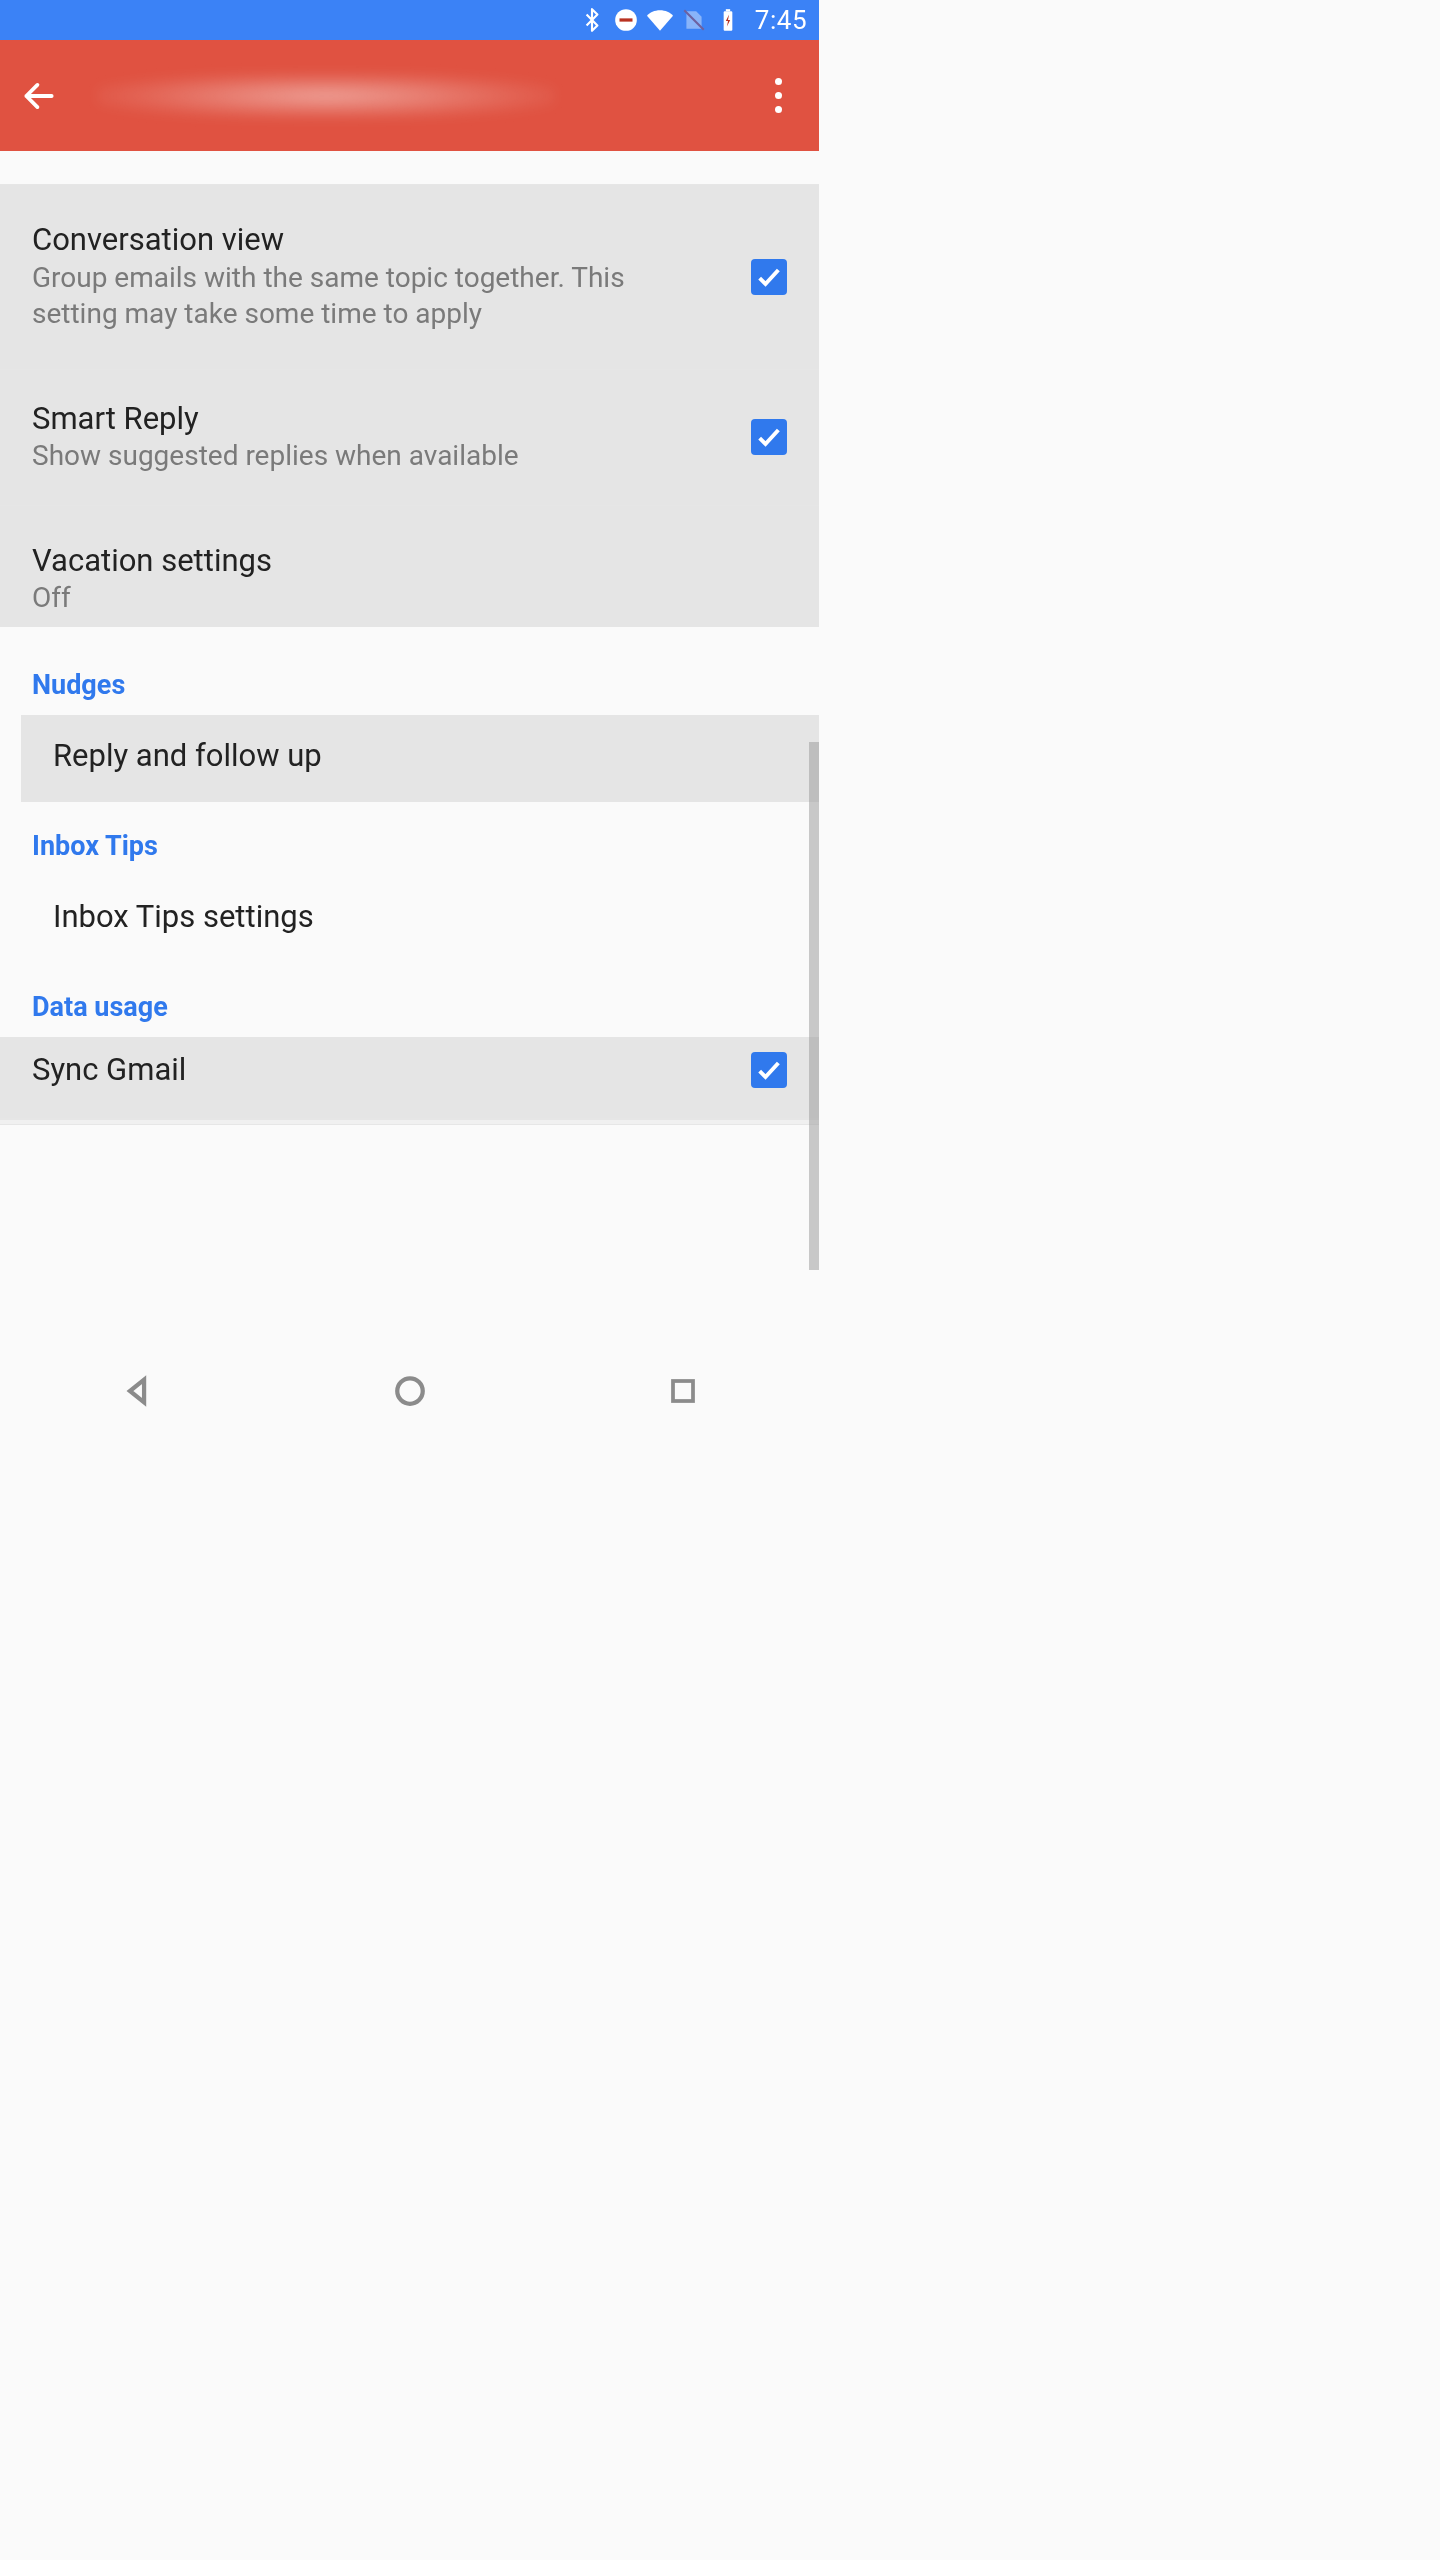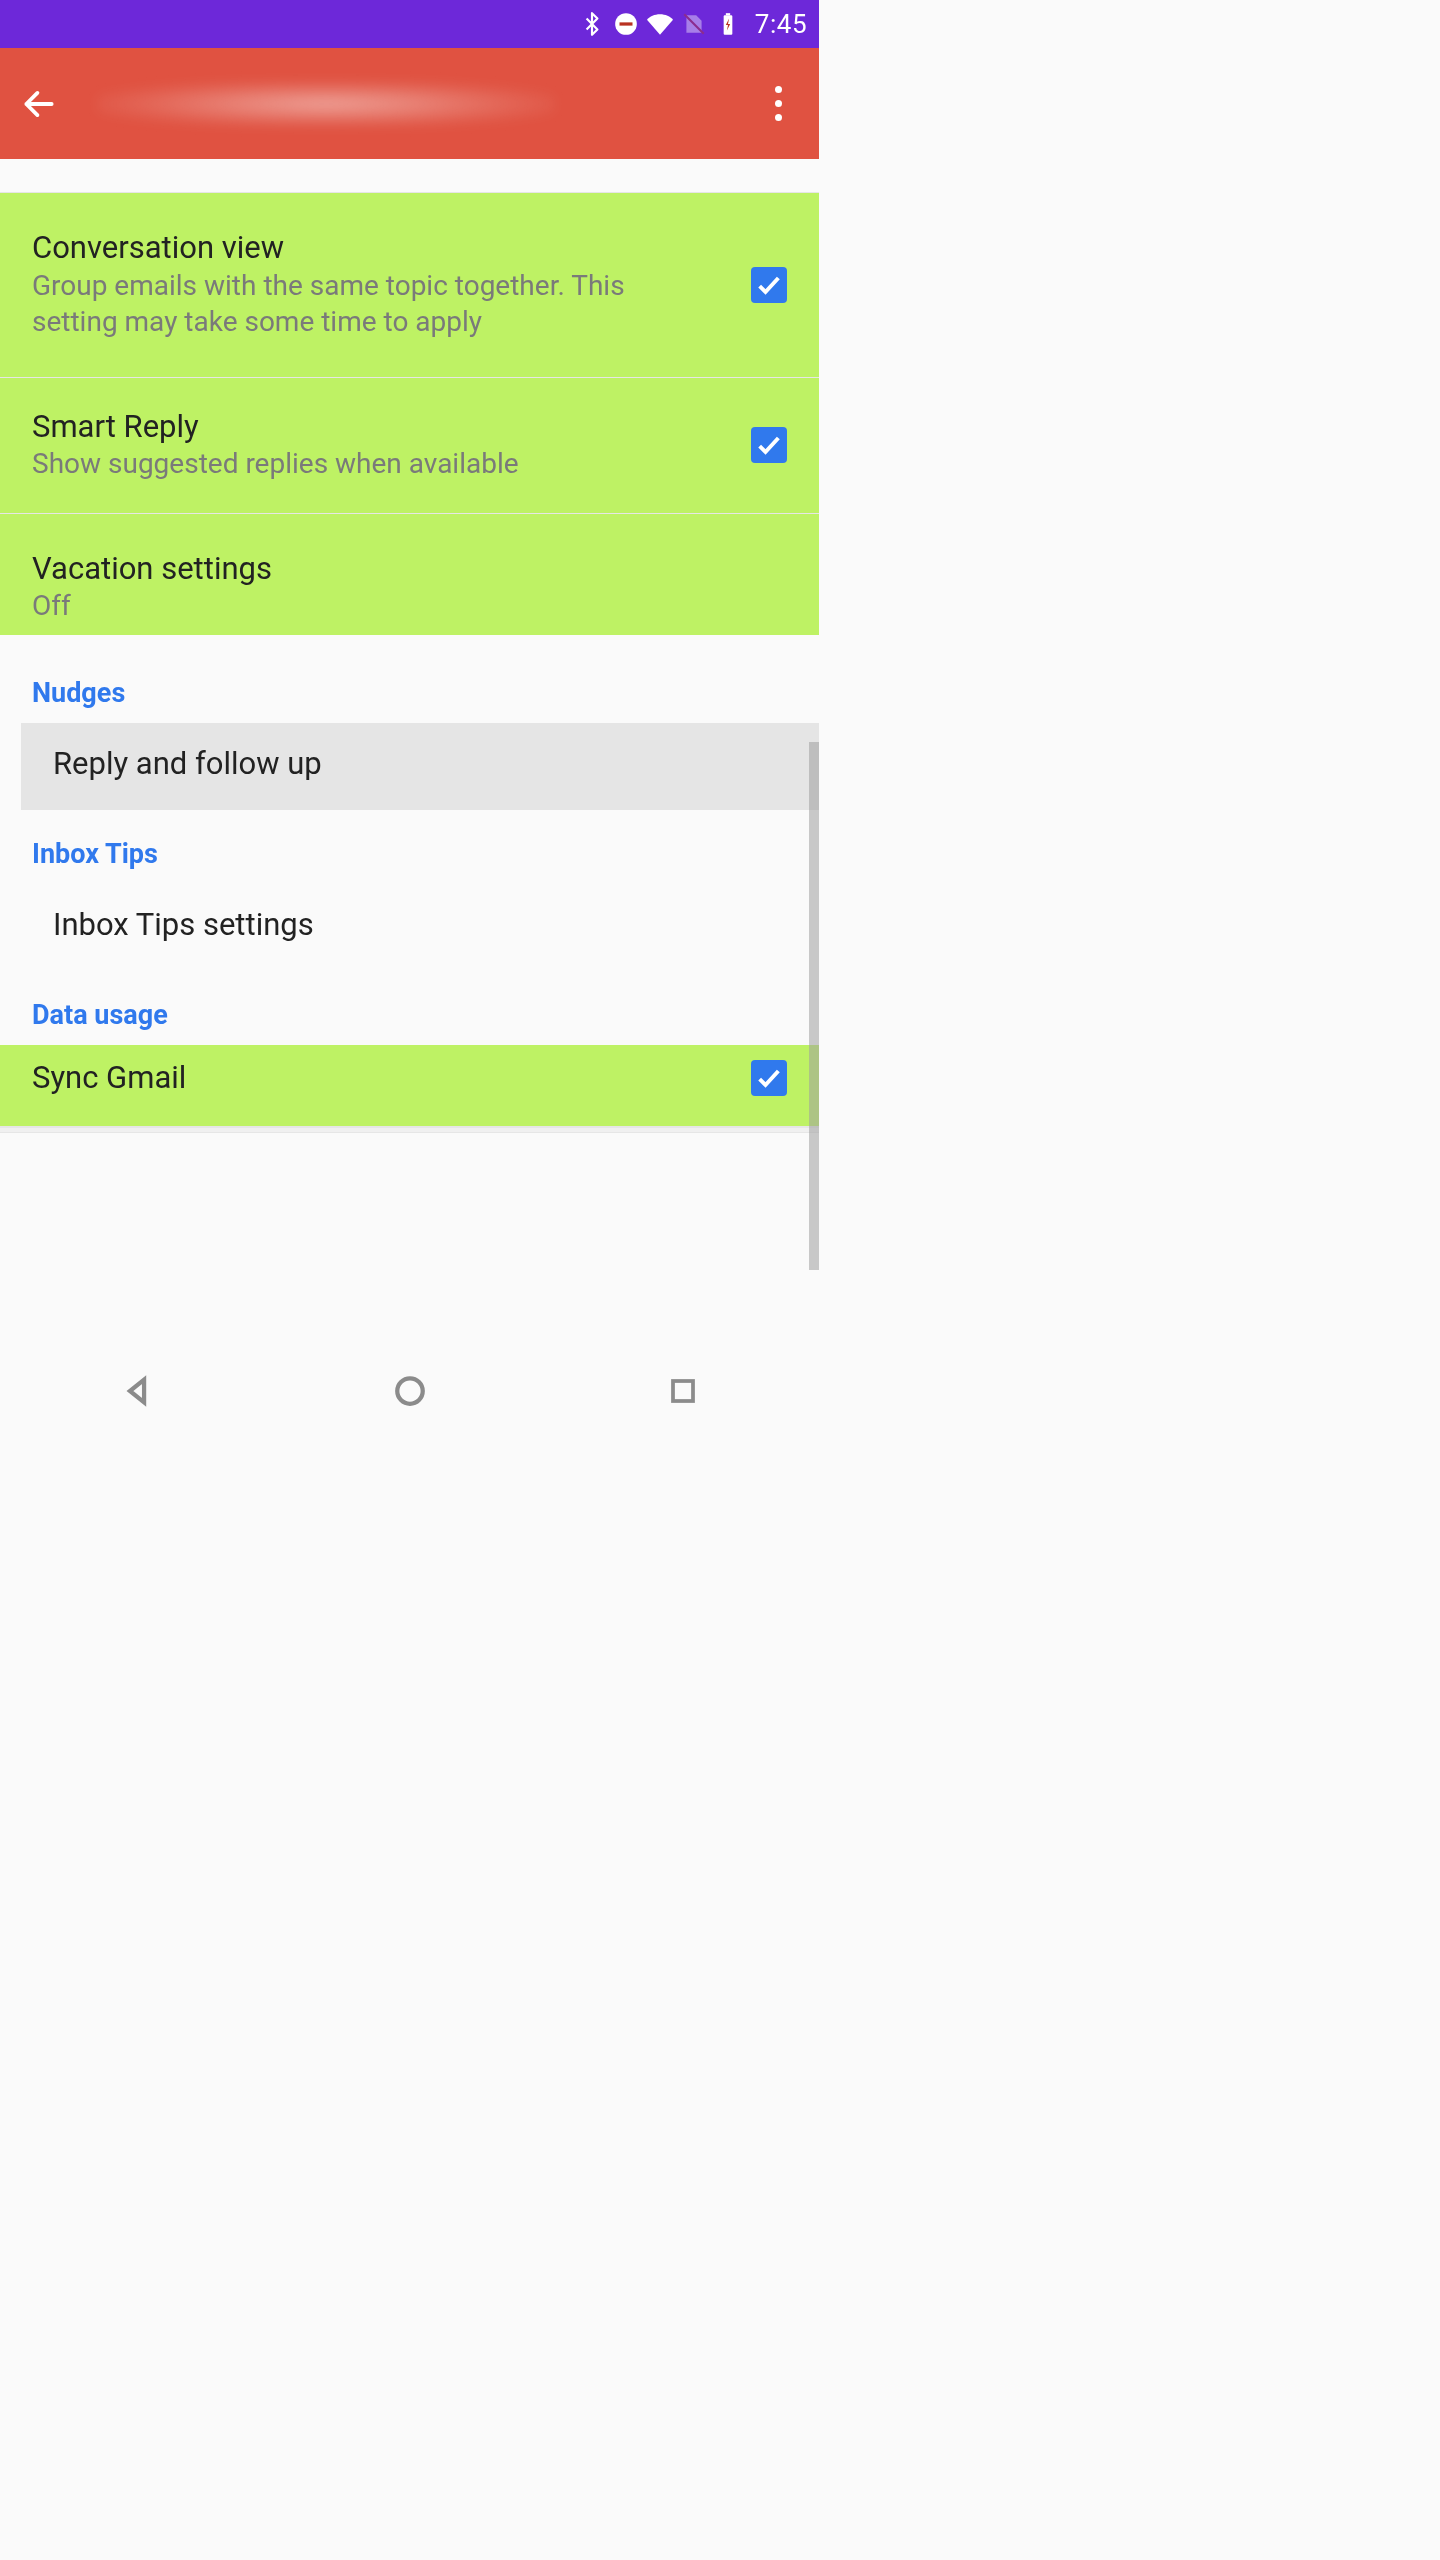--- a/index.html
+++ b/index.html
@@ -5,22 +5,22 @@
   * { margin: 0; padding: 0; box-sizing: border-box; }
   html, body {
     width: 819px;
     height: 1440px;
     font-family: Roboto, Arial, sans-serif;
     background: #fafafa;
     overflow: hidden;
     position: relative;
   }
   .status-bar {
-    height: 48px;
-    background: #6d28d9;
+    height: 40px;
+    background: #3b82f6;
     display: flex;
     align-items: center;
     justify-content: flex-end;
     padding: 0 12px;
     color: #fff;
   }
   .status-icons { display: flex; align-items: center; gap: 8px; }
   .status-icon { width: 26px; height: 26px; color: #fff; }
   .status-icon.dim { opacity: .4; }
   .status-time { font-size: 26px; font-weight: 400; letter-spacing: .5px; margin-left: 6px; }
@@ -47,21 +47,21 @@
   .more-dots span { width: 7px; height: 7px; background: #fff; border-radius: 50%; }
 
   .content { background: #fafafa; }
   .gap-strip { height: 34px; background: #fafafa; border-bottom: 1px solid #e6e6e6; }
 
   .setting-row {
     display: flex;
     align-items: center;
     padding: 24px 32px;
     border-bottom: 1px solid #e6e6e6;
-    background: #bef264;
+    background: #e5e5e5;
   }
   .setting-row.noborder { border-bottom: none; }
   .setting-text { flex: 1; padding-right: 40px; }
   .setting-title { font-size: 31px; color: #222; line-height: 1.25; }
   .setting-sub { font-size: 28px; color: #7a7a7a; line-height: 1.3; }
   .checkbox {
     width: 36px; height: 36px;
     background: #3079ed;
     border-radius: 4px;
     display: flex; align-items: center; justify-content: center;

